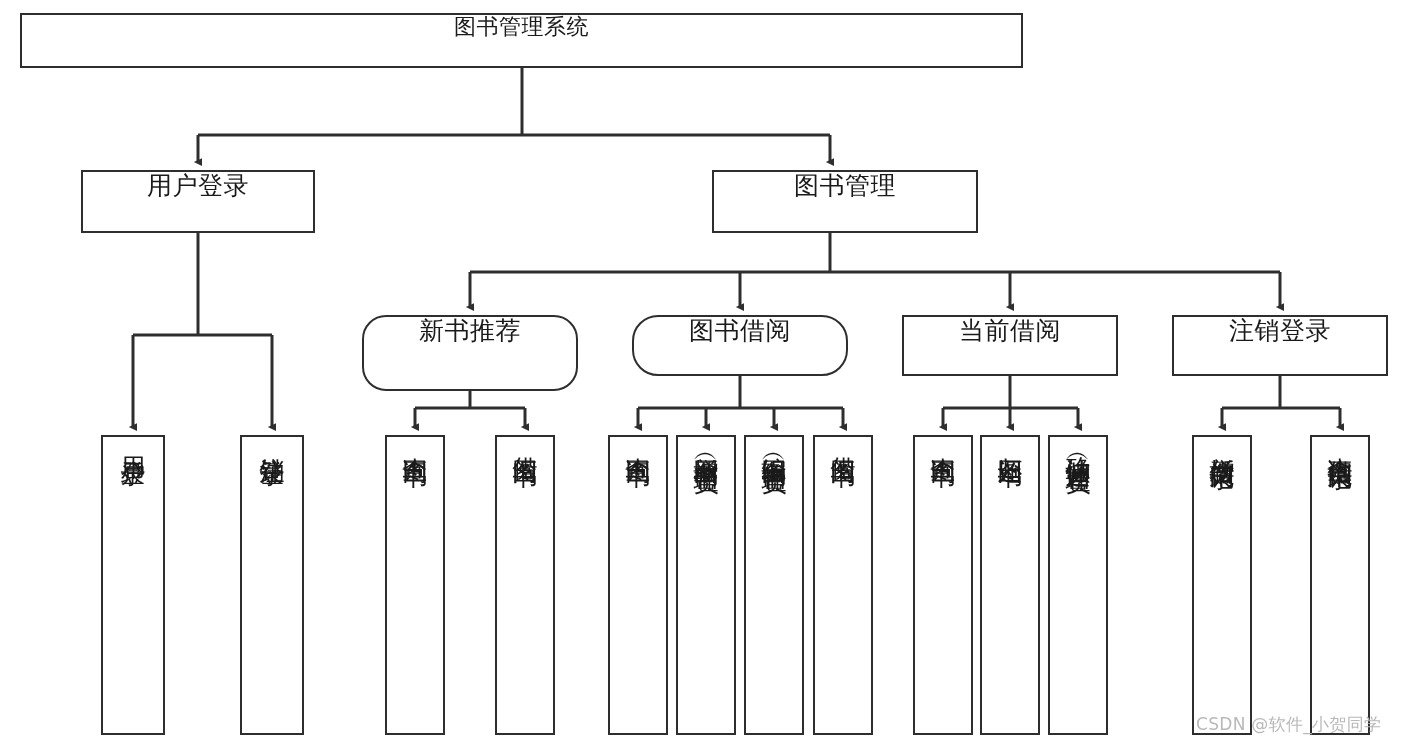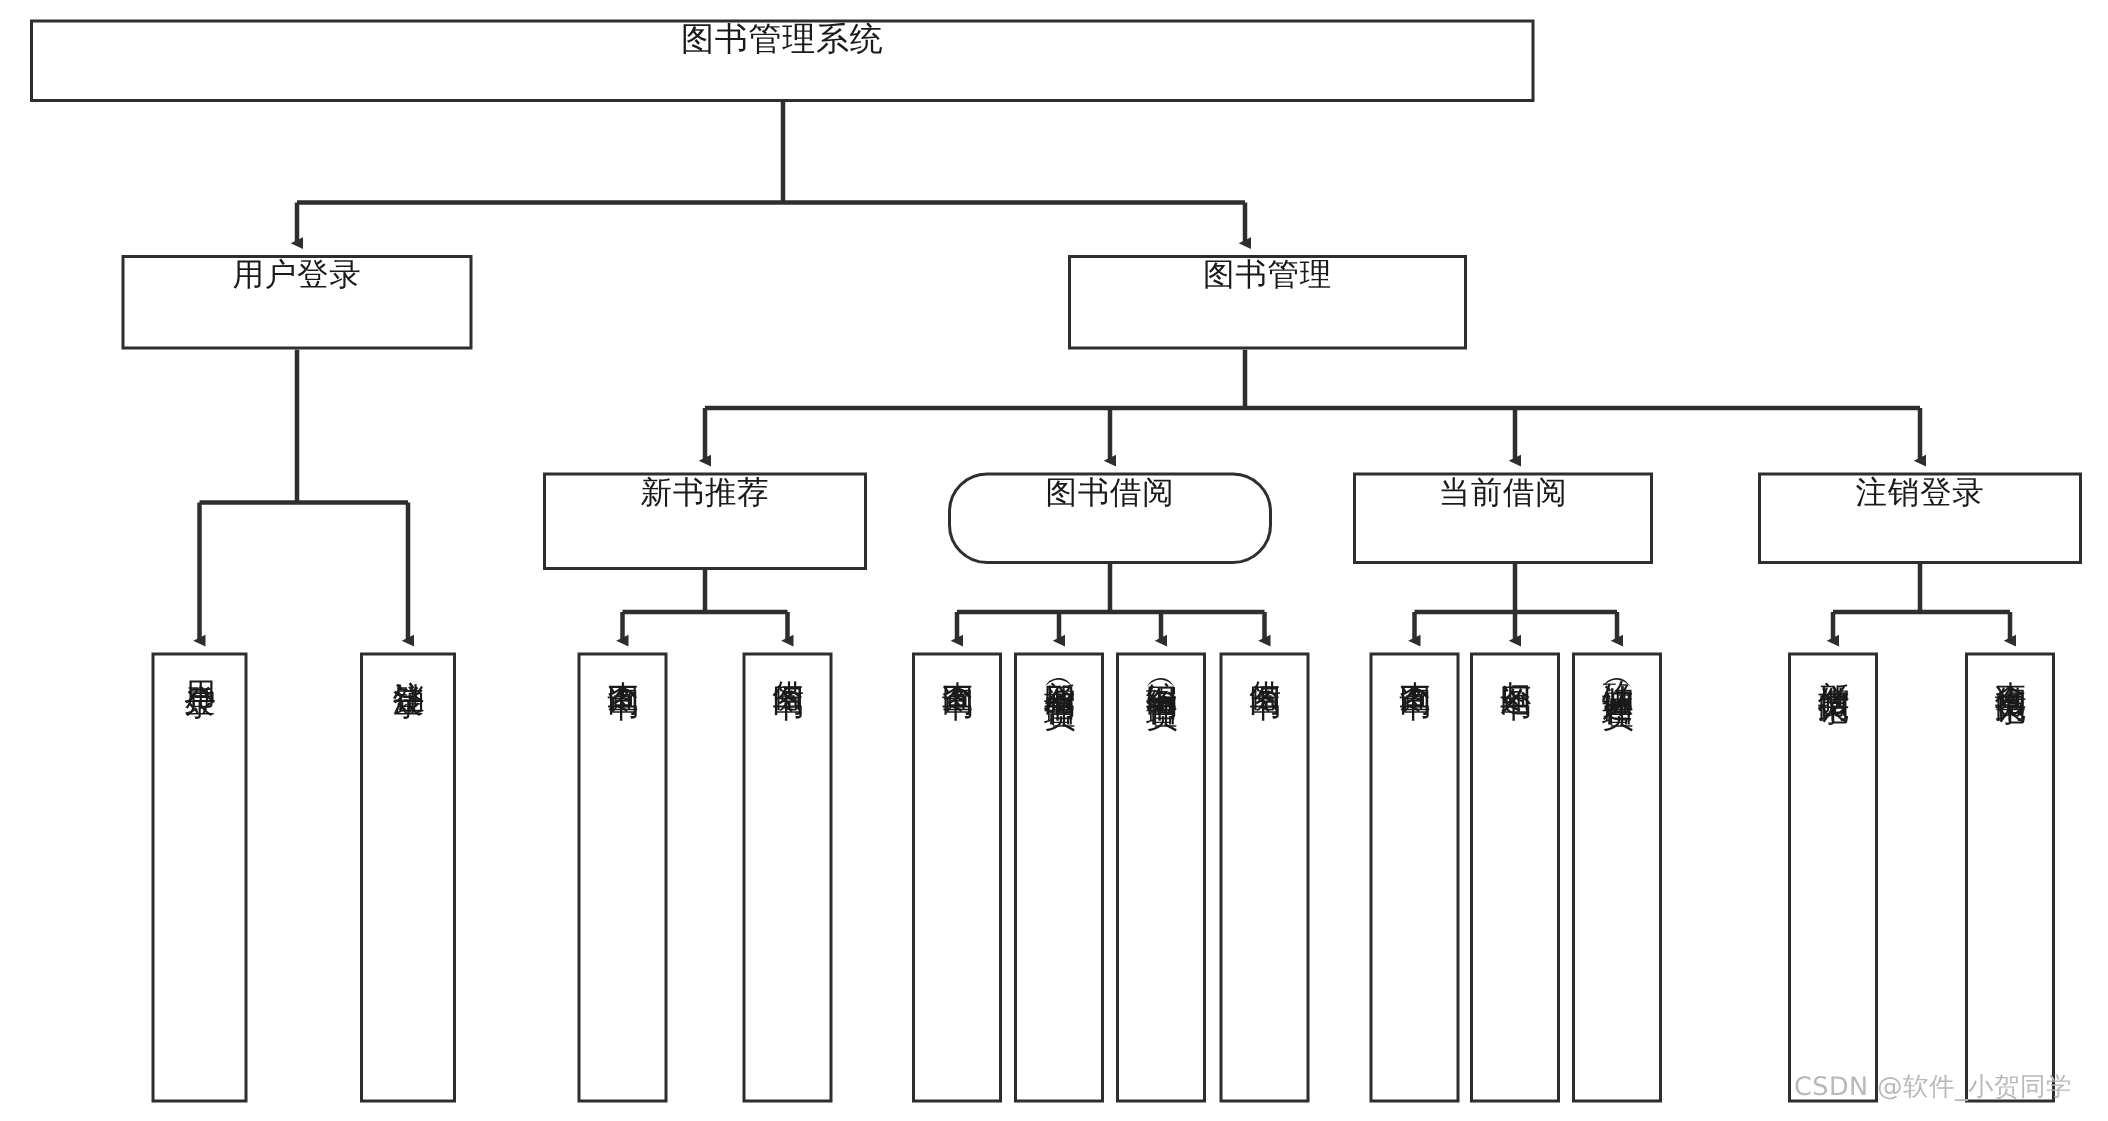--- a/index.html
+++ b/index.html
@@ -31,21 +31,21 @@
     box-sizing: border-box;
     background: #ffffff;
     border: 2.5px solid #2e2e2e;
     display: flex;
     align-items: flex-start;
     justify-content: center;
     overflow: hidden;
   }
   .node-label {
     color: #1a1a1a;
-    font-size: 21px;
+    font-size: 25px;
     line-height: 1.12;
     letter-spacing: 0.5px;
     white-space: nowrap;
     text-align: center;
   }
   .node-box.vertical .node-label {
     writing-mode: vertical-rl;
     text-orientation: upright;
     letter-spacing: 2px;
     line-height: 1;
@@ -123,29 +123,29 @@
   </div>
 
   <div class="node-box" style="left:81px; top:170px; width:234px; height:63px;">
     <span class="node-label">用户登录</span>
   </div>
 
   <div class="node-box" style="left:712px; top:170px; width:266px; height:63px;">
     <span class="node-label">图书管理</span>
   </div>
 
-  <div class="node-box" style="left:362px; top:315px; width:216px; height:65px;">
+  <div class="node-box" style="left:362px; top:315px; width:216px; height:76px;border-radius:24px;">
     <span class="node-label">新书推荐</span>
   </div>
 
   <div class="node-box" style="left:632px; top:315px; width:216px; height:61px;border-radius:26px;">
     <span class="node-label">图书借阅</span>
   </div>
 
-  <div class="node-box" style="left:902px; top:315px; width:200px; height:61px;">
+  <div class="node-box" style="left:902px; top:315px; width:216px; height:61px;">
     <span class="node-label">当前借阅</span>
   </div>
 
   <div class="node-box" style="left:1172px; top:315px; width:216px; height:61px;">
     <span class="node-label">注销登录</span>
   </div>
 
   <div class="node-box vertical" style="left:101px; top:435px; width:64px; height:300px;">
     <span class="node-label">用户登录</span>
   </div>

